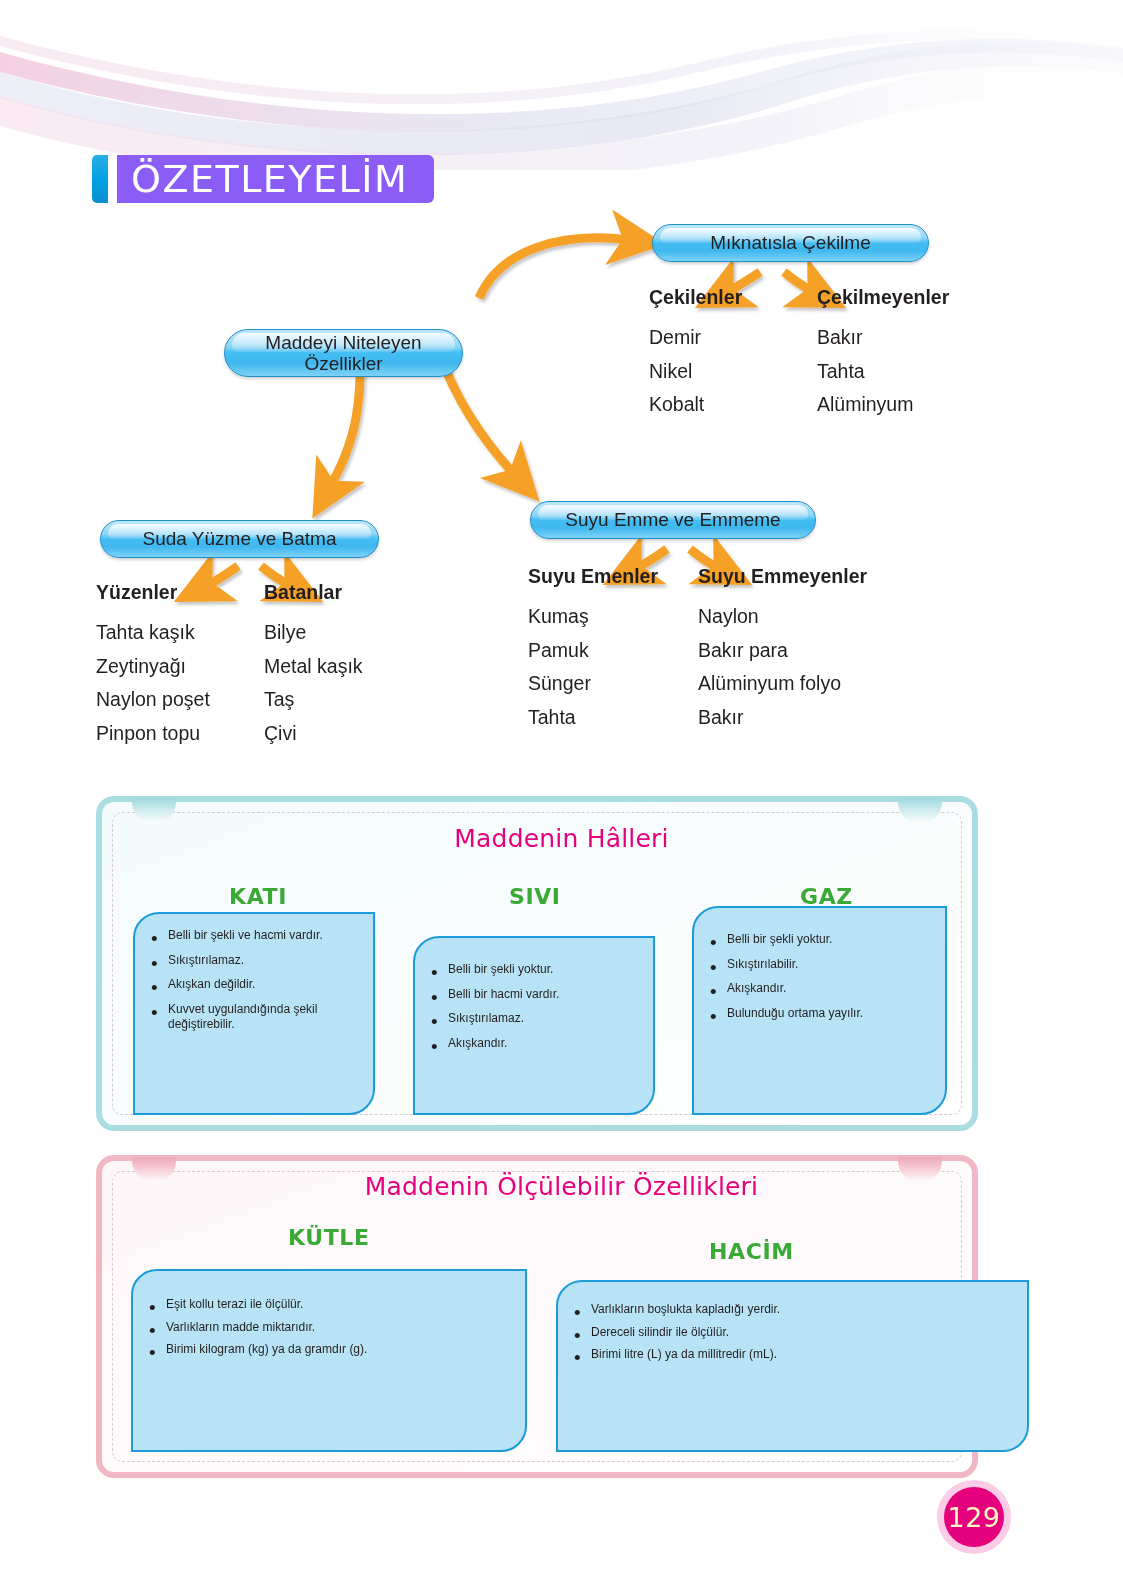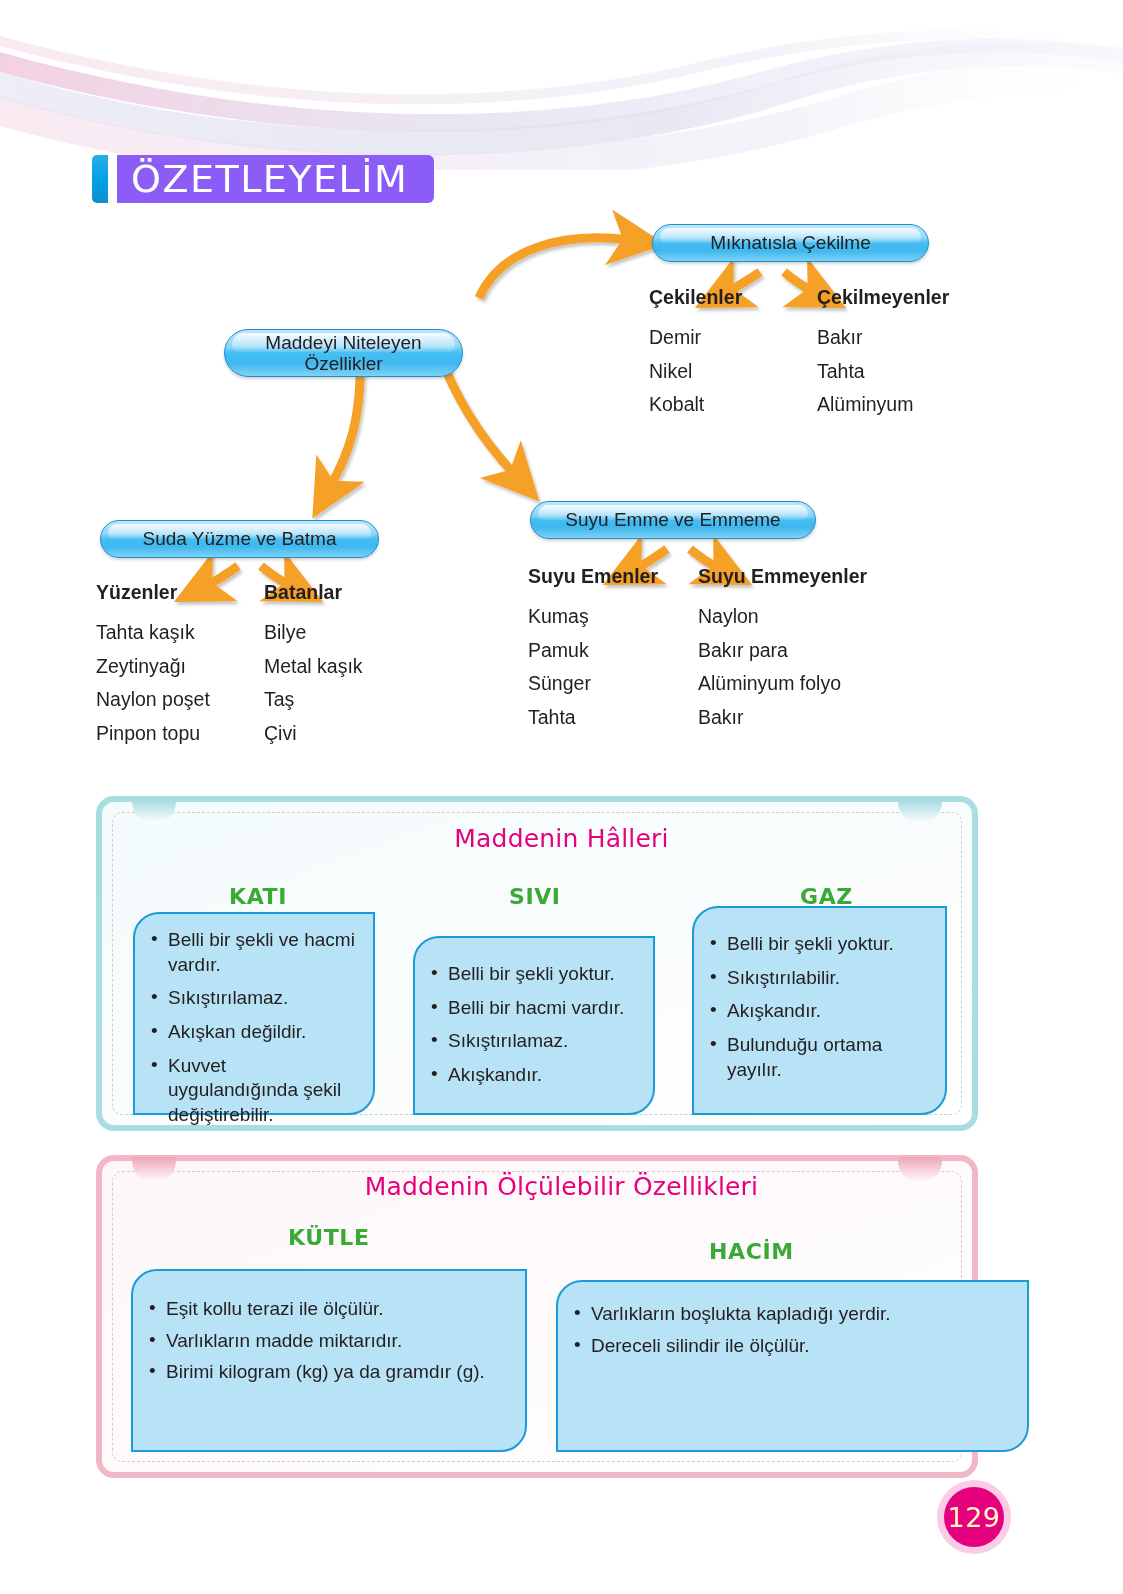--- a/index.html
+++ b/index.html
@@ -142,21 +142,21 @@
 
   
   .bbox {
     position: absolute;
     background: #b8e2f6;
     border: 2px solid #1b9bd8;
     padding: 14px 14px 12px 16px;
   }
   .bbox ul { list-style: none; }
   .bbox li {
-    font-size: 19px; color: #231f20; line-height: 1.30;
+    font-size: 12px; color: #231f20; line-height: 1.30;
     padding-left: 17px; position: relative; margin-bottom: 9px;
   }
   .bbox li::before {
     content: "•"; position: absolute; left: 0; top: -1px; font-size: 19px;
   }
   .bbox li:last-child { margin-bottom: 0; }
 
   .r-tl-br { border-radius: 26px 0 26px 0; }
 
   #box-kati  { left: 133px; top: 912px;  width: 242px; height: 203px; }
@@ -387,20 +387,21 @@
       <li>Eşit kollu terazi ile ölçülür.</li>
       <li>Varlıkların madde miktarıdır.</li>
       <li>Birimi kilogram (kg) ya da gramdır (g).</li>
     </ul>
   </div>
 
   <div class="bbox r-tl-br" id="box-hacim">
     <ul>
       <li>Varlıkların boşlukta kapladığı yerdir.</li>
       <li>Dereceli silindir ile ölçülür.</li>
+      <li>Birimi litre (L) ya da millitredir (mL).</li>
     </ul>
   </div>
 
   <div class="pageno">
     <span>129</span>
   </div>
 
 </div>
 
 </body></html>

